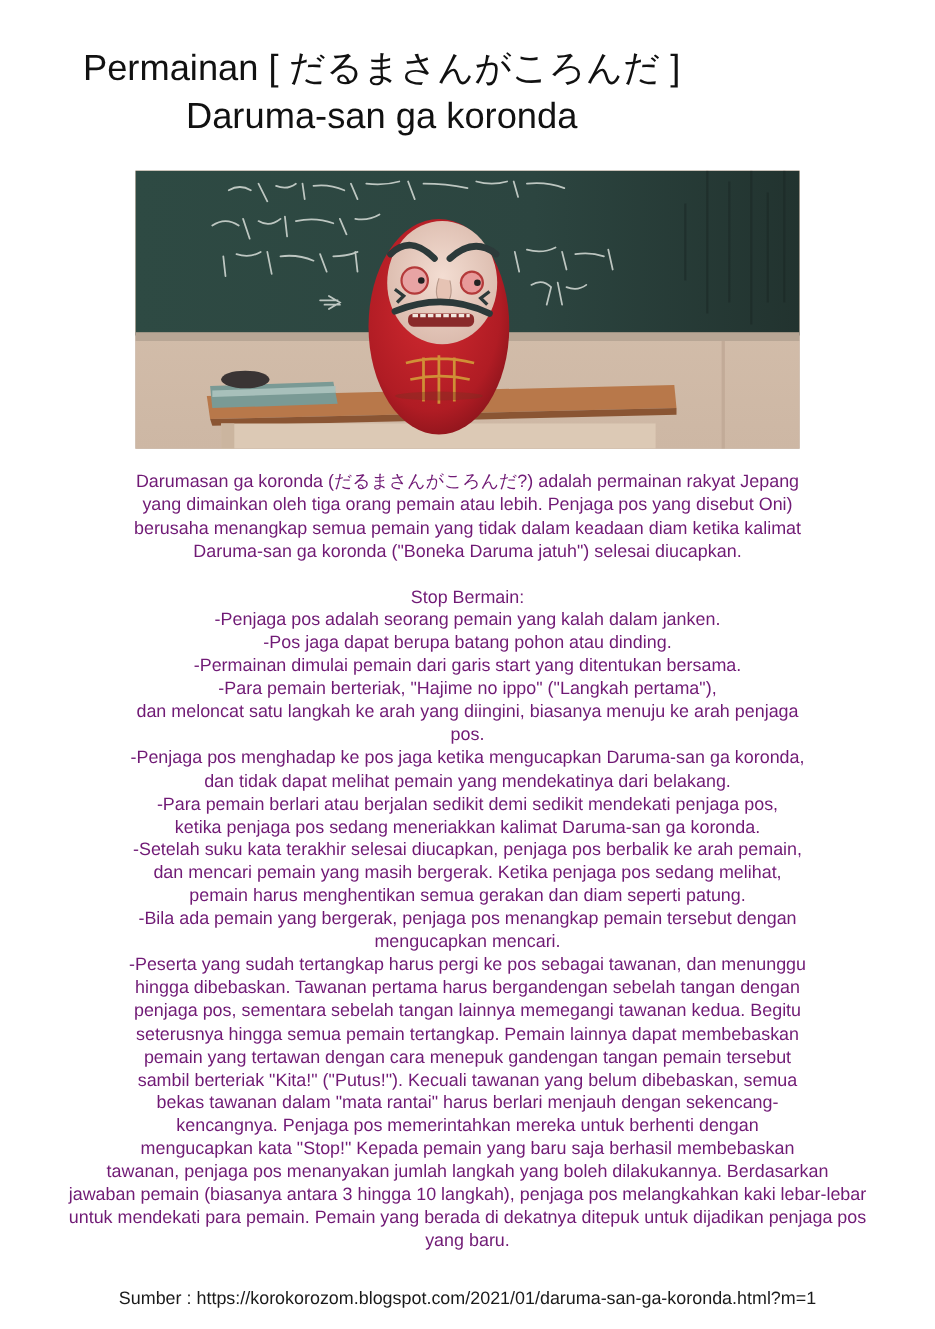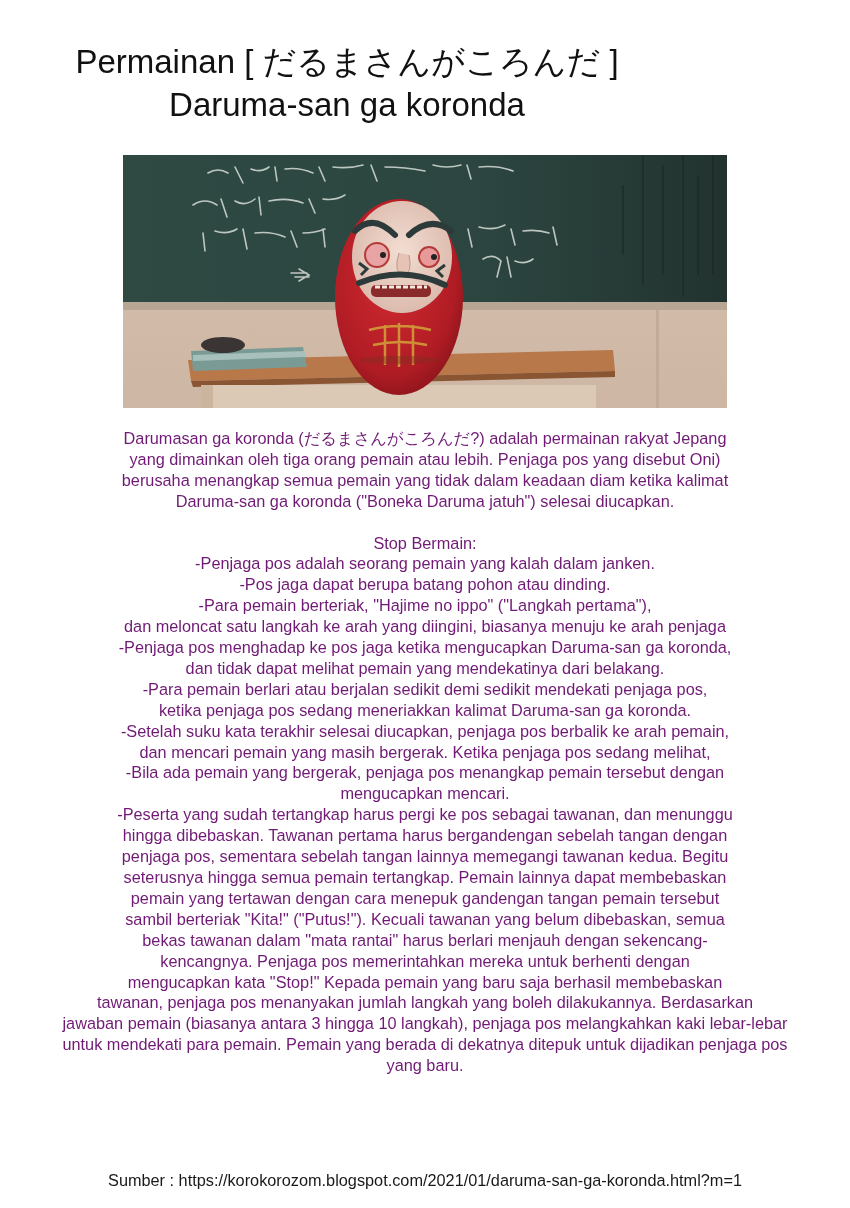--- a/index.html
+++ b/index.html
@@ -147,28 +147,31 @@
 
 <div class="body-text">
   <span class="line">Darumasan ga koronda (だるまさんがころんだ?) adalah permainan rakyat Jepang</span>
   <span class="line">yang dimainkan oleh tiga orang pemain atau lebih. Penjaga pos yang disebut Oni)</span>
   <span class="line">berusaha menangkap semua pemain yang tidak dalam keadaan diam ketika kalimat</span>
   <span class="line">Daruma-san ga koronda ("Boneka Daruma jatuh") selesai diucapkan.</span>
   <span class="gap"></span>
   <span class="line">Stop Bermain:</span>
   <span class="line">-Penjaga pos adalah seorang pemain yang kalah dalam janken.</span>
   <span class="line">-Pos jaga dapat berupa batang pohon atau dinding.</span>
+  <span class="line">-Permainan dimulai pemain dari garis start yang ditentukan bersama.</span>
   <span class="line">-Para pemain berteriak, "Hajime no ippo" ("Langkah pertama"),</span>
   <span class="line">dan meloncat satu langkah ke arah yang diingini, biasanya menuju ke arah penjaga</span>
+  <span class="line">pos.</span>
   <span class="line">-Penjaga pos menghadap ke pos jaga ketika mengucapkan Daruma-san ga koronda,</span>
   <span class="line">dan tidak dapat melihat pemain yang mendekatinya dari belakang.</span>
   <span class="line">-Para pemain berlari atau berjalan sedikit demi sedikit mendekati penjaga pos,</span>
   <span class="line">ketika penjaga pos sedang meneriakkan kalimat Daruma-san ga koronda.</span>
   <span class="line">-Setelah suku kata terakhir selesai diucapkan, penjaga pos berbalik ke arah pemain,</span>
   <span class="line">dan mencari pemain yang masih bergerak. Ketika penjaga pos sedang melihat,</span>
+  <span class="line">pemain harus menghentikan semua gerakan dan diam seperti patung.</span>
   <span class="line">-Bila ada pemain yang bergerak, penjaga pos menangkap pemain tersebut dengan</span>
   <span class="line">mengucapkan mencari.</span>
   <span class="line">-Peserta yang sudah tertangkap harus pergi ke pos sebagai tawanan, dan menunggu</span>
   <span class="line">hingga dibebaskan. Tawanan pertama harus bergandengan sebelah tangan dengan</span>
   <span class="line">penjaga pos, sementara sebelah tangan lainnya memegangi tawanan kedua. Begitu</span>
   <span class="line">seterusnya hingga semua pemain tertangkap. Pemain lainnya dapat membebaskan</span>
   <span class="line">pemain yang tertawan dengan cara menepuk gandengan tangan pemain tersebut</span>
   <span class="line">sambil berteriak "Kita!" ("Putus!"). Kecuali tawanan yang belum dibebaskan, semua</span>
   <span class="line">bekas tawanan dalam "mata rantai" harus berlari menjauh dengan sekencang-</span>
   <span class="line">kencangnya. Penjaga pos memerintahkan mereka untuk berhenti dengan</span>

